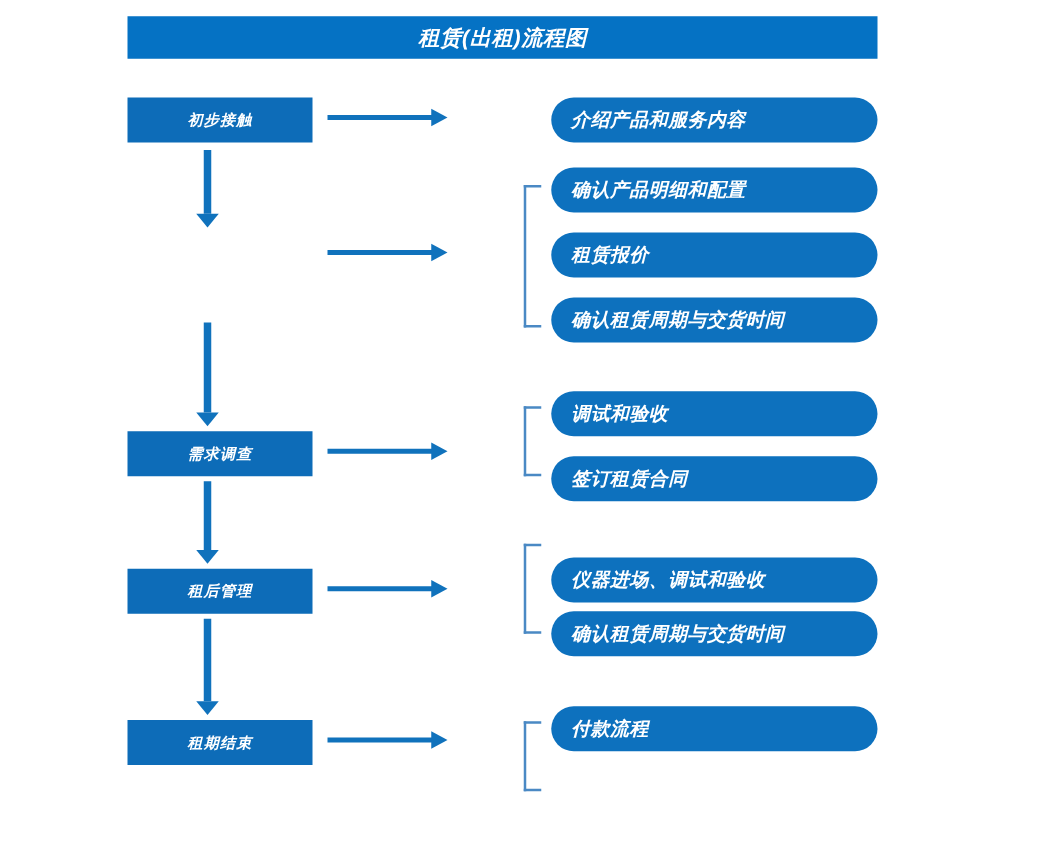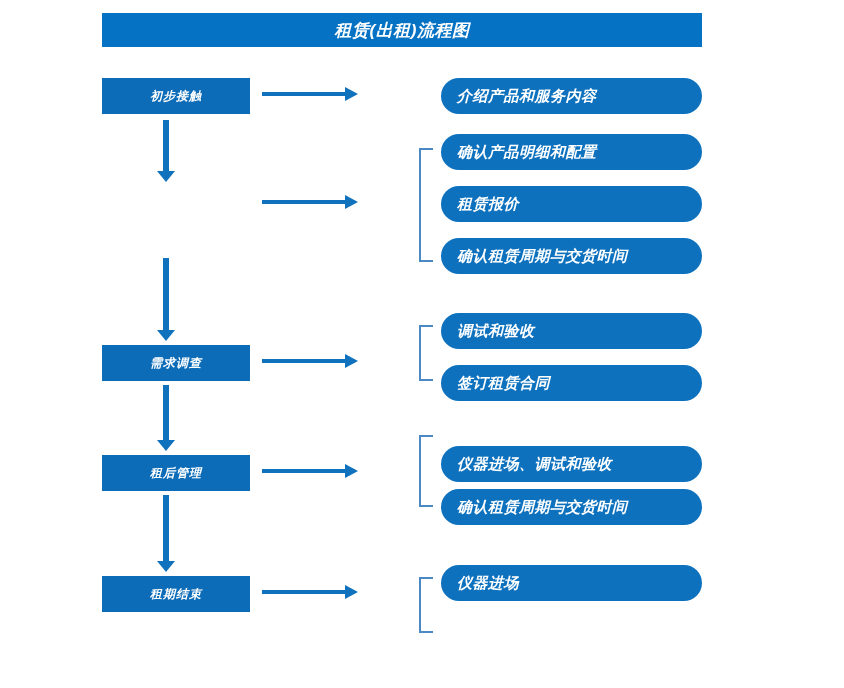--- a/index.html
+++ b/index.html
@@ -188,15 +188,15 @@
   <div class="bracket" style="top:577px;height:56px"></div>
 
   <div class="task-box" style="top:78px">介绍产品和服务内容</div>
   <div class="task-box" style="top:134px">确认产品明细和配置</div>
   <div class="task-box" style="top:238px">确认租赁周期与交货时间</div>
   <div class="task-box" style="top:186px">租赁报价</div>
   <div class="task-box" style="top:313px">调试和验收</div>
   <div class="task-box" style="top:365px">签订租赁合同</div>
   <div class="task-box" style="top:446px">仪器进场、调试和验收</div>
   <div class="task-box" style="top:489px">确认租赁周期与交货时间</div>
-  <div class="task-box" style="top:565px">仪器进场</div>
+  <div class="task-box" style="top:565px">付款流程</div>
 
 </div>
 
 </body></html>

